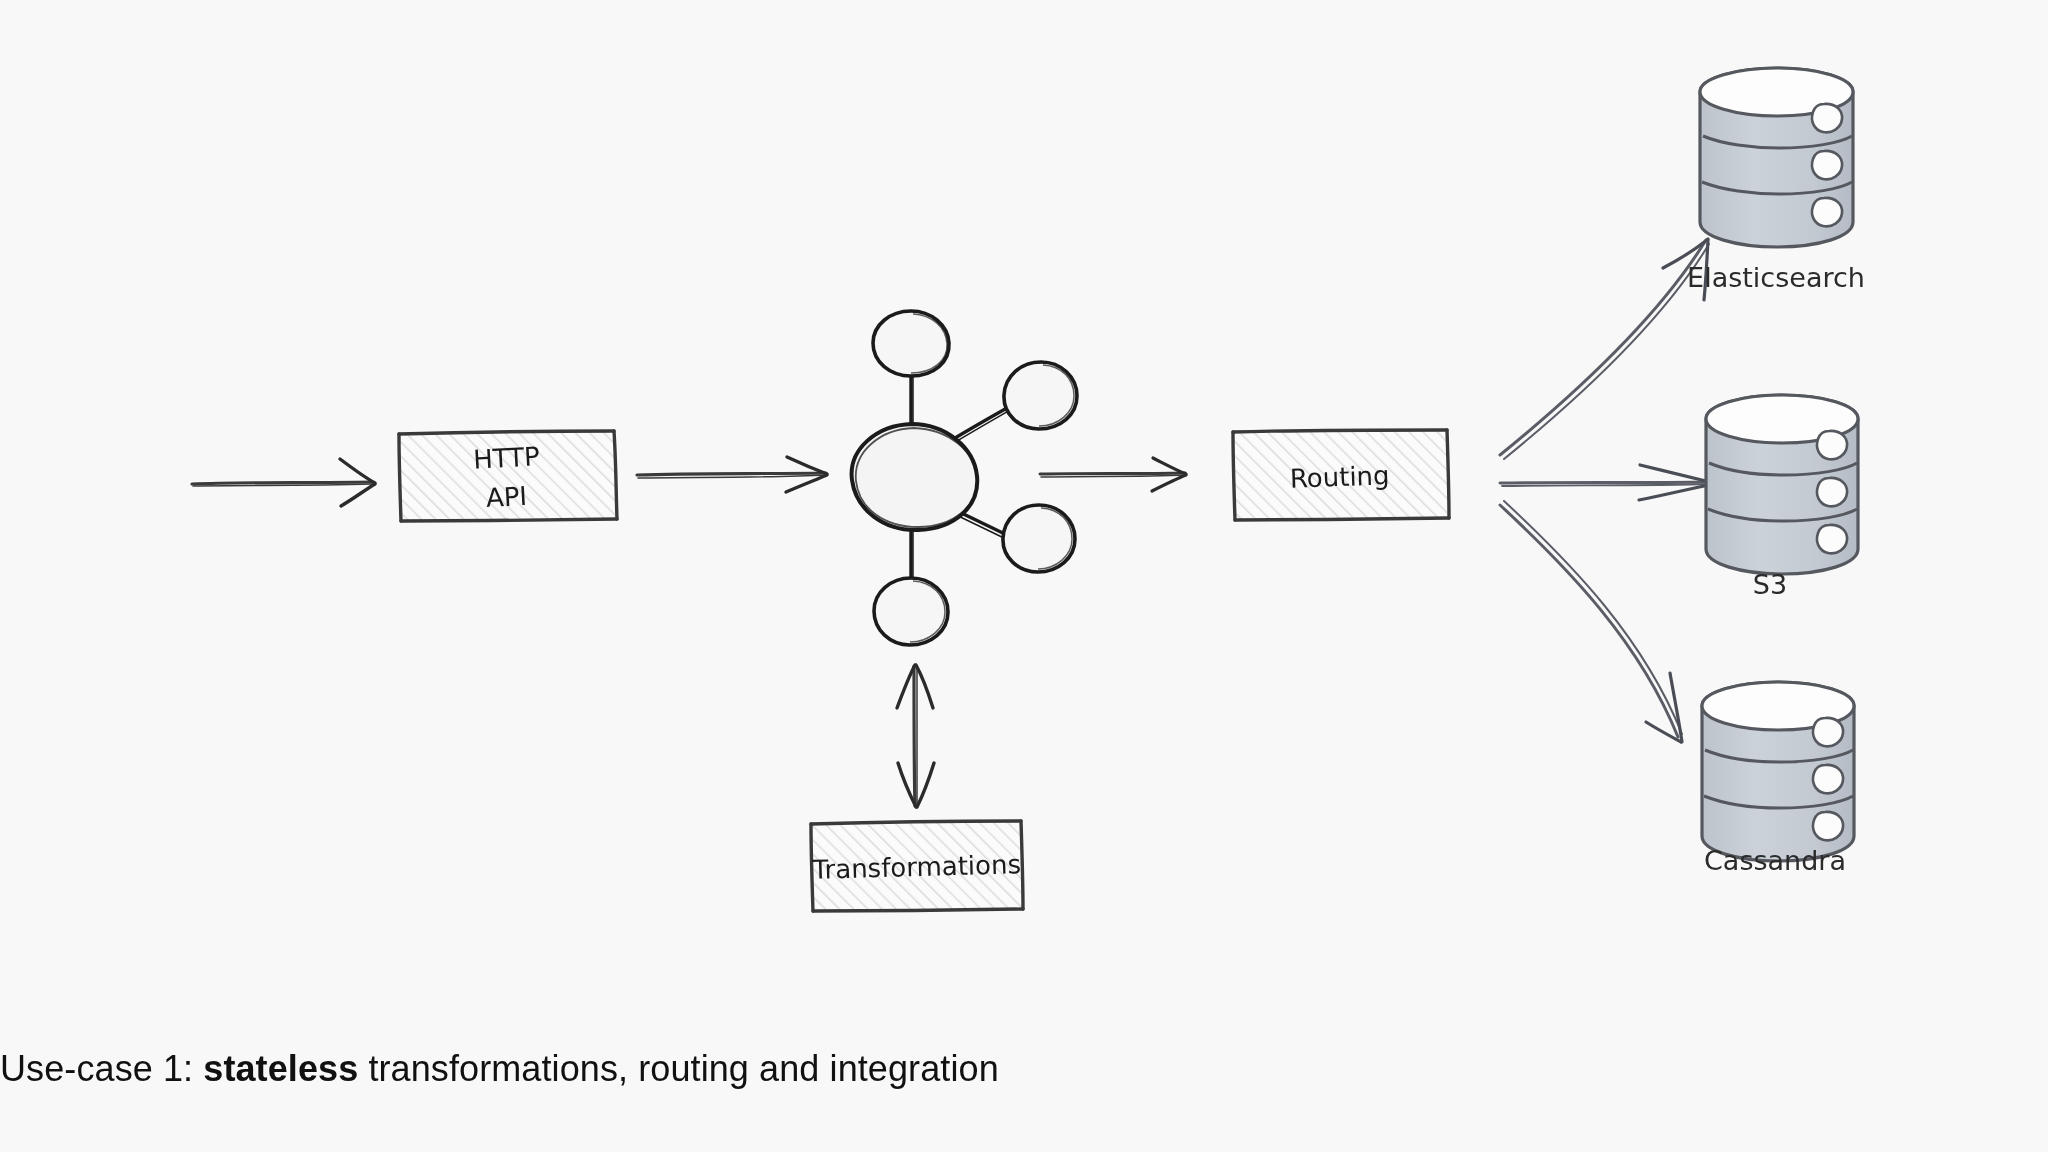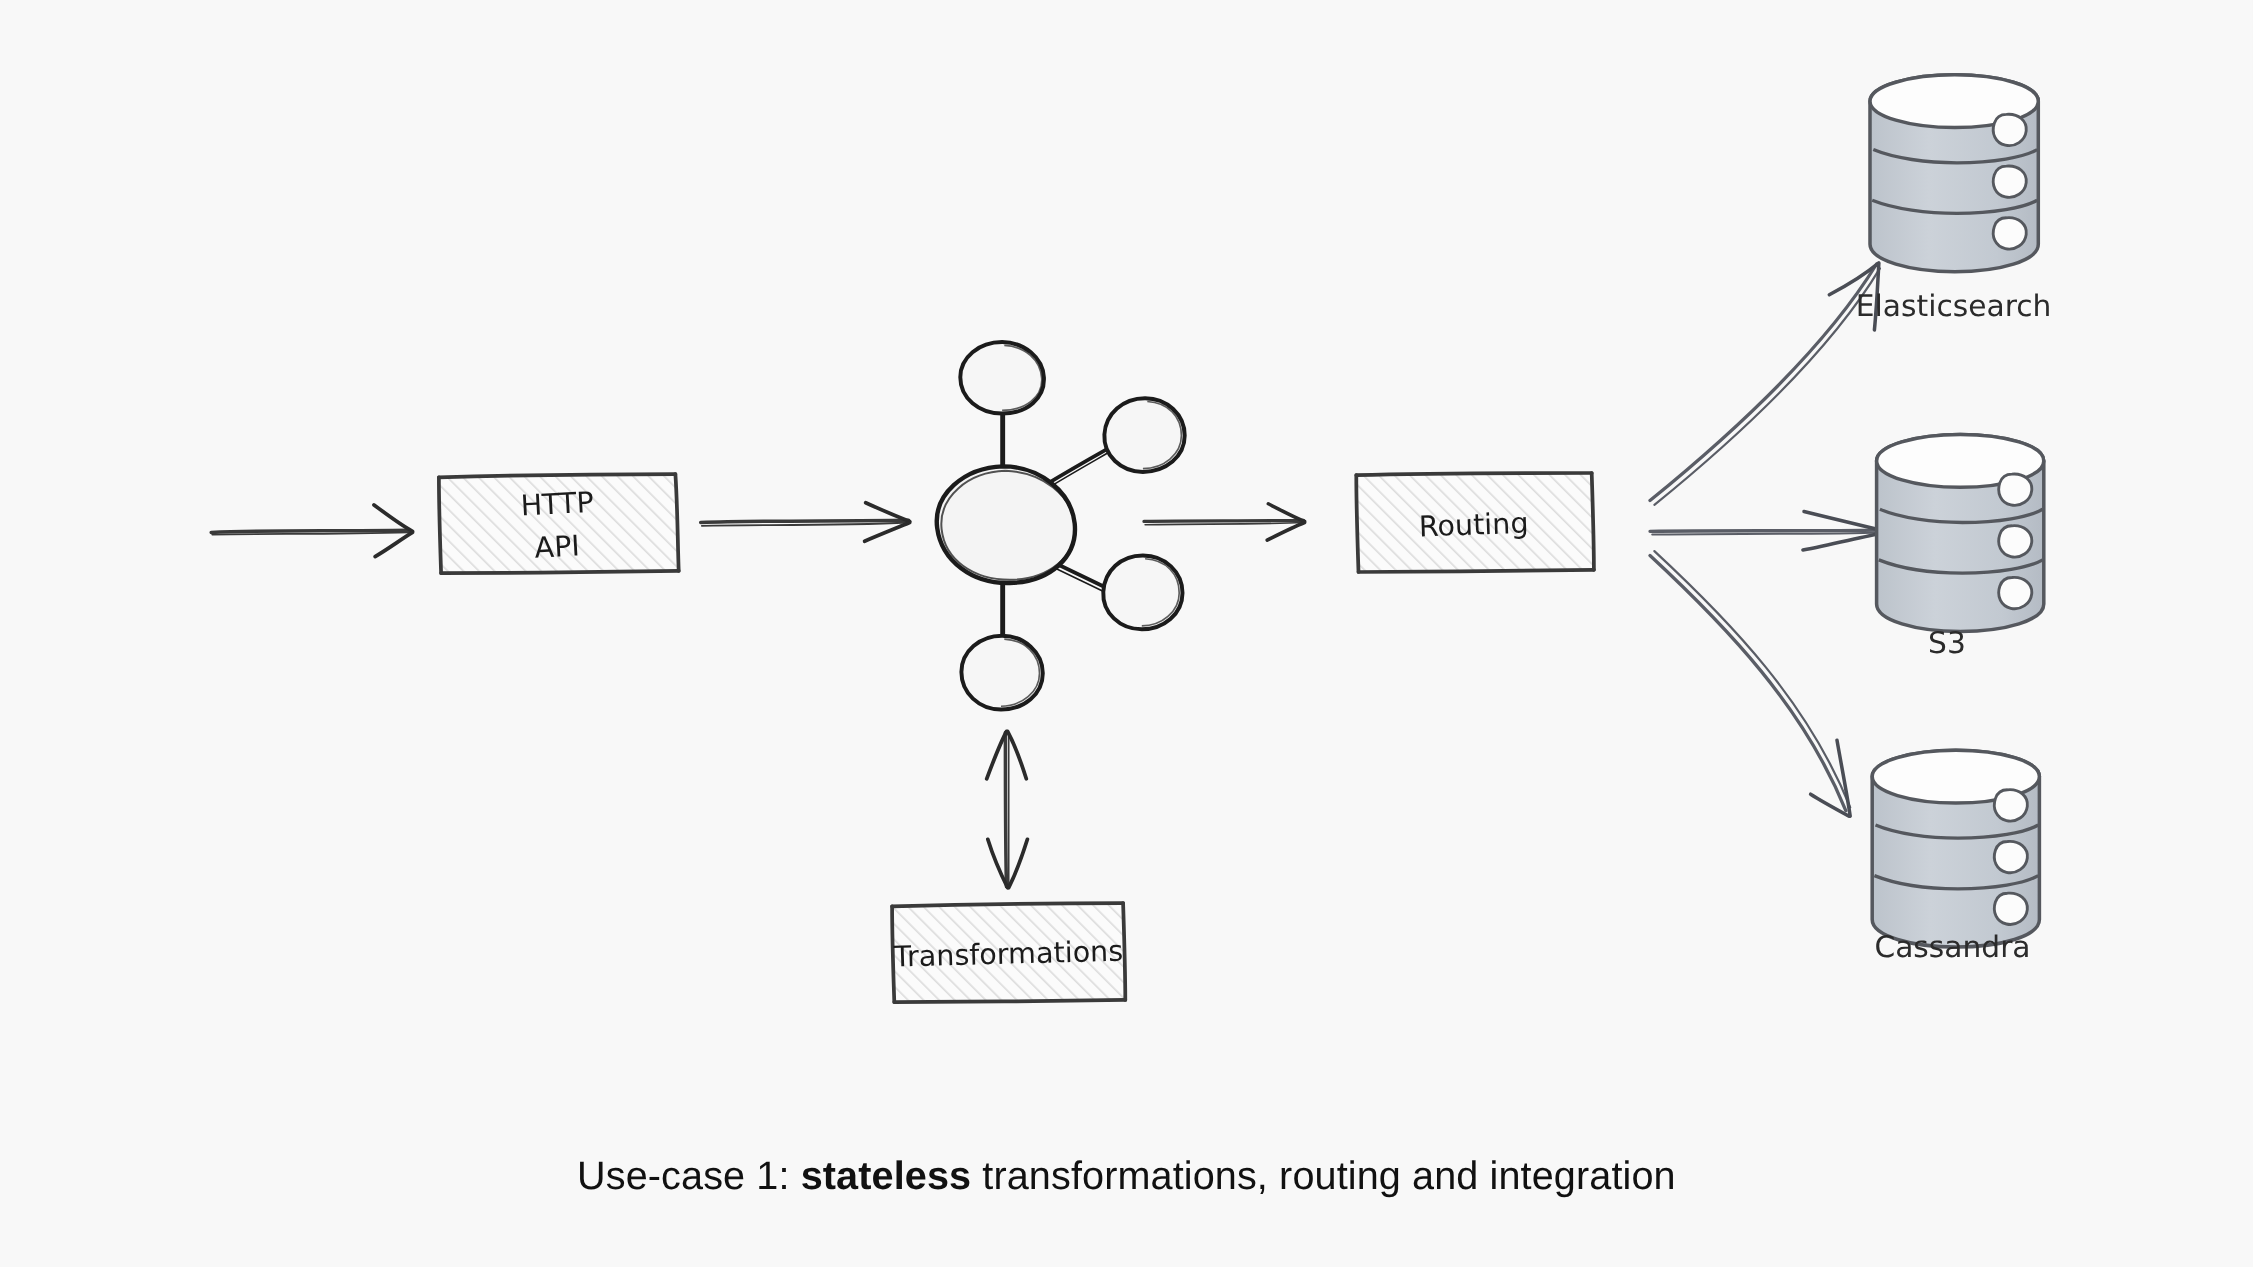--- a/index.html
+++ b/index.html
@@ -19,21 +19,21 @@
     position: absolute;
     inset: 0;
     width: 2048px;
     height: 1152px;
   }
   .caption {
     position: absolute;
     left: 0;
     right: 0;
     top: 1048px;
-    text-align: center;
+    text-align: left;
     font-family: "Liberation Sans", sans-serif;
     font-size: 36px;
     color: #111111;
     letter-spacing: 0.1px;
     white-space: nowrap;
   }
   .caption b {
     font-weight: 700;
   }
   .sketch-label {

